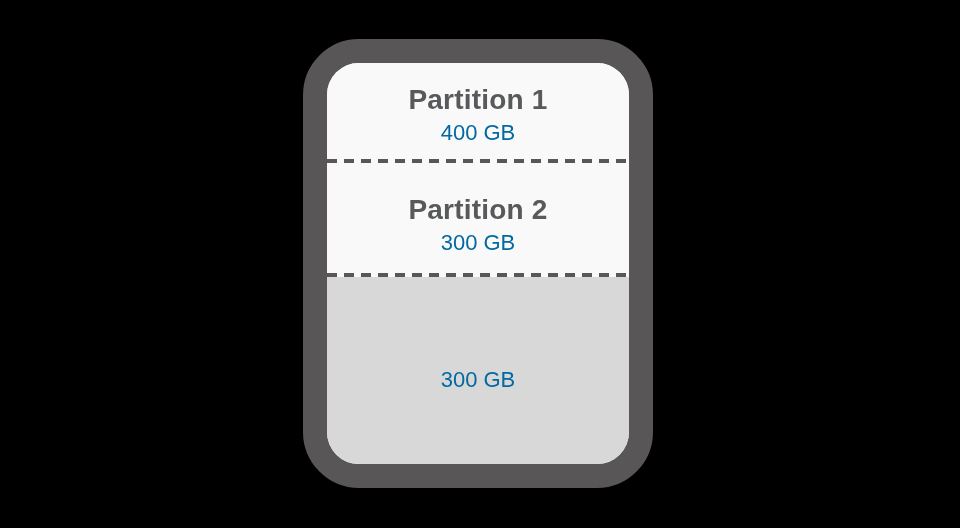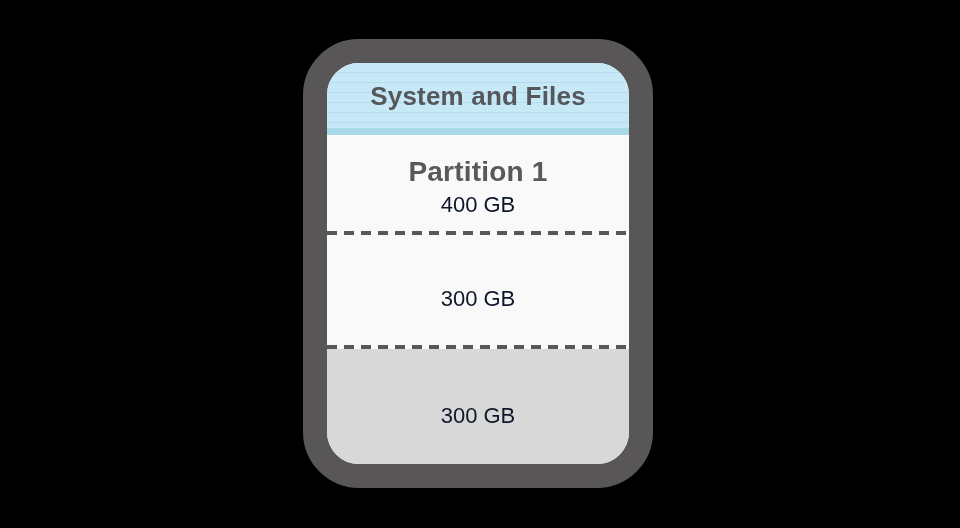--- a/index.html
+++ b/index.html
@@ -70,21 +70,21 @@
   .part-title {
     font-size: 28px;
     font-weight: 700;
     color: #58595b;
     line-height: 1.15;
     letter-spacing: 0.2px;
   }
   .part-size {
     font-size: 22px;
     font-weight: 400;
-    color: #0f172a;
+    color: #0369a1;
     line-height: 1.15;
     margin-top: 4px;
   }
   .divider {
     flex: none;
     height: 4px;
     background-image: repeating-linear-gradient(
       to right,
       #595657 0px,
       #595657 10px,
@@ -92,32 +92,30 @@
       transparent 17px
     );
   }
 </style>
 </head>
 <body>
 
 <div class="stage">
   <div class="device">
 
-    <div class="header">
-      <span class="header-title">System and Files</span>
-    </div>
 
     <div class="section p1">
       <span class="part-title">Partition 1</span>
       <span class="part-size">400 GB</span>
     </div>
 
     <div class="divider"></div>
 
     <div class="section p2">
+      <span class="part-title">Partition 2</span>
       <span class="part-size">300 GB</span>
     </div>
 
     <div class="divider"></div>
 
     <div class="section undef">
       <span class="part-size">300 GB</span>
     </div>
 
   </div>

